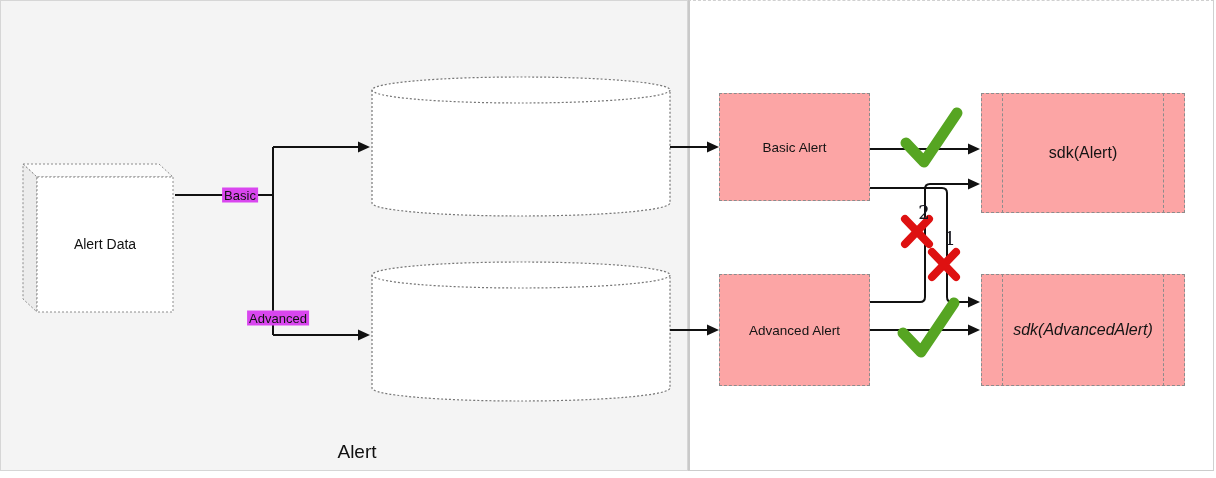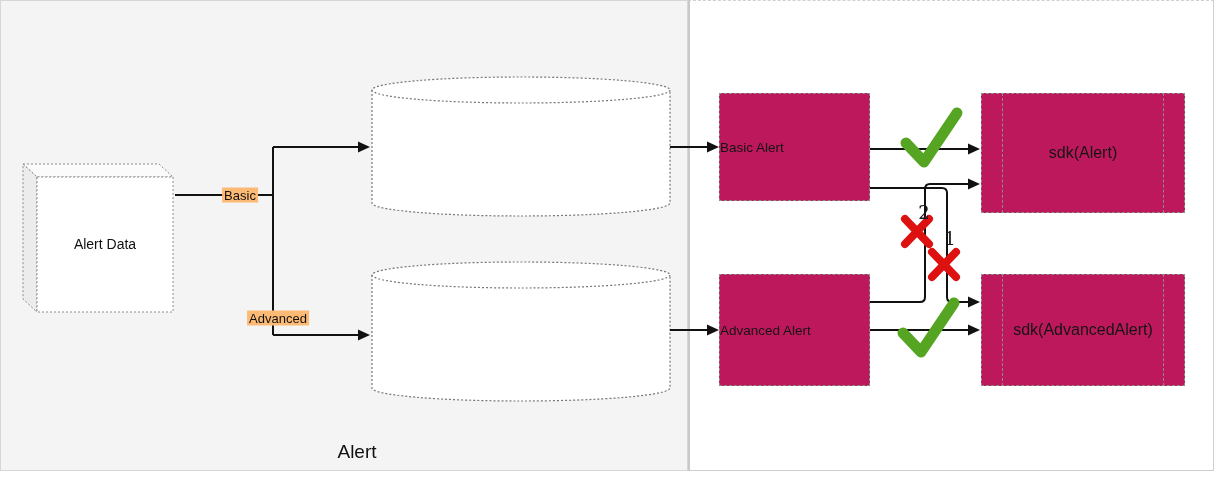--- a/index.html
+++ b/index.html
@@ -14,30 +14,30 @@
   }
   .panel.right{
     left:688px;width:526px;background:#ffffff;
     border-top:1px dashed #d0d0d0;border-right:1px solid #d0d0d0;
     border-bottom:1px solid #cccccc;border-left:2px solid #c9c9c9;
   }
   svg.layer{position:absolute;left:0;top:0;width:1216px;height:478px;}
   .lbl{position:absolute;color:#111;white-space:nowrap;}
   .lbl.center{transform:translate(-50%,-50%);}
   .edge-lbl{
-    font-size:13px;background:#fdba74;padding:0 2px;line-height:15px;
+    font-size:13px;background:#d946ef;padding:0 2px;line-height:15px;
   }
   .node-3d-label{font-size:14px;font-weight:normal;}
   .topic-lbl{
     font-family:"DejaVu Sans Mono","Liberation Mono",monospace;
     font-size:12.5px;color:#2f9b2f;letter-spacing:0px;
   }
   .box{
-    position:absolute;box-sizing:border-box;background:#be185d;
-    border:1px dashed #8c8c8c;display:flex;align-items:center;
+    position:absolute;box-sizing:border-box;background:#fca5a5;
+    border:1px dashed #8c8c8c;display:flex;align-items:center;justify-content:center;
     font-size:13.5px;color:#141414;
   }
   .sdk-inner{
     position:absolute;left:20px;right:20px;top:-1px;bottom:-1px;
     border-left:1px dashed #8c8c8c;border-right:1px dashed #8c8c8c;
     display:flex;align-items:center;justify-content:center;font-size:16px;color:#141414;
   }
   .digit{
     font-family:"DejaVu Serif","Liberation Serif",serif;
     font-size:18px;color:#17171f;line-height:19px;
@@ -118,21 +118,21 @@
   </div>
   <div class="box" style="left:719px;top:274px;width:151px;height:112px;">
     <span>Advanced Alert</span>
   </div>
 
   <div class="box" style="left:981px;top:93px;width:204px;height:120px;">
     <div class="sdk-inner">
       <span>sdk(Alert)</span>
     </div>
   </div>
-  <div class="box" style="left:981px;top:274px;width:204px;height:112px;">
+  <div class="box" style="left:981px;top:274px;width:204px;height:112px;font-style:italic;">
     <div class="sdk-inner">
       <span>sdk(AdvancedAlert)</span>
     </div>
   </div>
 
   <div class="lbl center digit" style="left:924px;top:212px;">2</div>
   <div class="lbl center digit" style="left:950px;top:238px;">1</div>
 
   <div class="lbl center section-title" style="left:357px;top:452px;">Alert</div>
 

